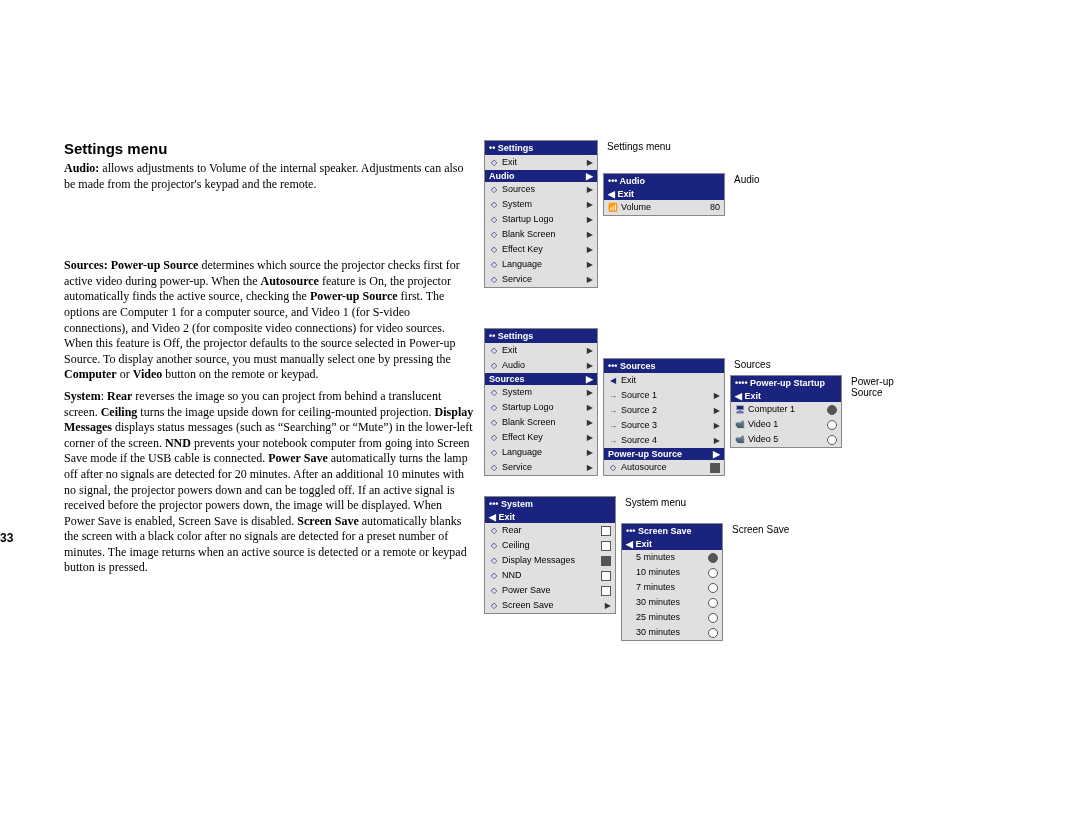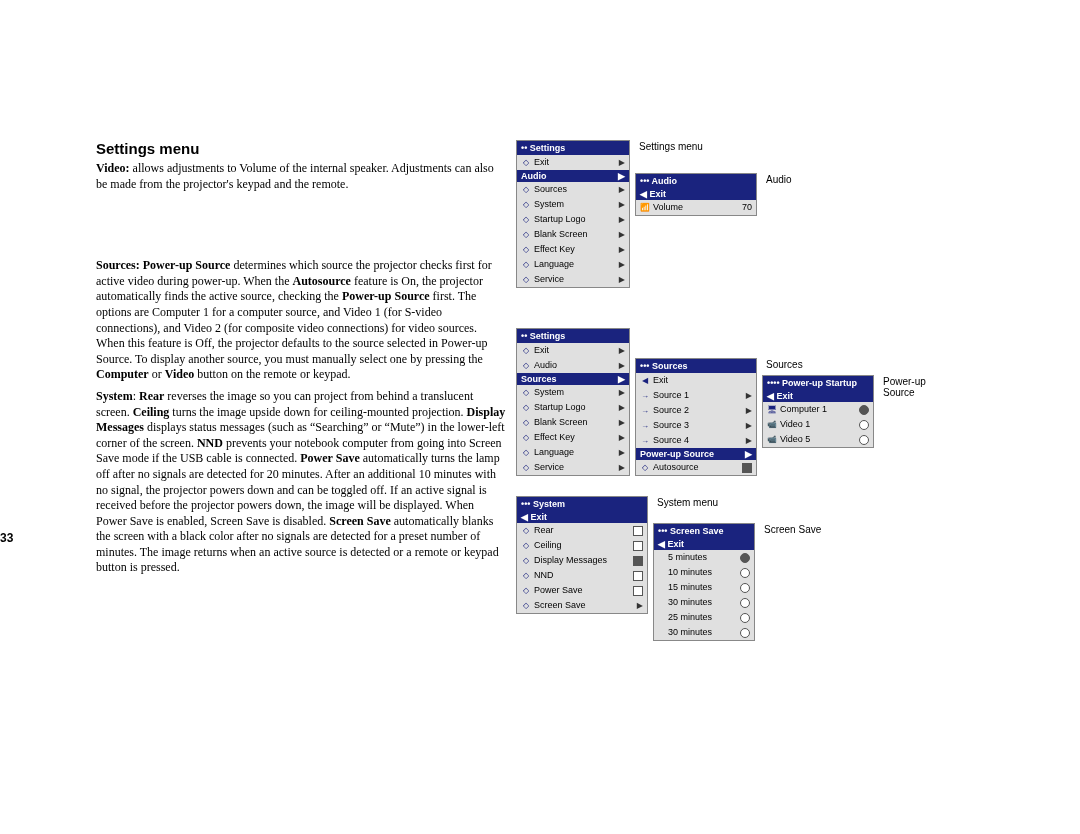--- a/index.html
+++ b/index.html
@@ -5,21 +5,21 @@
   body {
     background: #fff;
     margin: 0;
     padding: 0;
     font-family: Georgia, 'Times New Roman', serif;
     font-size: 12px;
     color: #000;
     width: 1080px;
   }
   .page {
-    padding: 140px 90px 40px 96px;
+    padding: 140px 90px 40px 64px;
     position: relative;
   }
   .left-col {
     width: 410px;
     float: left;
   }
   .right-col {
     margin-left: 420px;
   }
   h2 {
@@ -91,21 +91,21 @@
   .col-stack { display:inline-block; vertical-align:top;}
   .spacer { height: 20px; }
 </style>
 </head>
 <body>
 
 <div class="page">
   <div class="left-col">
     <h2>Settings menu</h2>
     <p>
-      <b>Video:</b><span> allows adjustments to Volume of the internal speaker. Adjustments can also be made from the projector's keypad and the remote.</span>
+      <b>Audio:</b><span> allows adjustments to Volume of the internal speaker. Adjustments can also be made from the projector's keypad and the remote.</span>
     </p>
     <div class="spacer"></div>
       <div class="spacer"></div>
       <div class="spacer"></div>
     <p>
       <b>Sources: Power-up Source</b><span> determines which source the projector checks first for active video during power-up. When the </span><b>Autosource</b><span> feature is On, the projector automatically finds the active source, checking the </span><b>Power-up Source</b><span> first. The options are Computer 1 for a computer source, and Video 1 (for S-video connections), and Video 2 (for composite video connections) for video sources. When this feature is Off, the projector defaults to the source selected in Power-up Source. To display another source, you must manually select one by pressing the </span><b>Computer</b><span> or </span><b>Video</b><span> button on the remote or keypad.</span>
     </p>
     <p>
       <b>System</b><span>: </span><b>Rear</b><span> reverses the image so you can project from behind a translucent screen. </span><b>Ceiling</b><span> turns the image upside down for ceiling-mounted projection. </span><b>Display Messages</b><span> displays status messages (such as “Searching” or “Mute”) in the lower-left corner of the screen. </span><b>NND</b><span> prevents your notebook computer from going into Screen Save mode if the USB cable is connected. </span><b>Power Save</b><span> automatically turns the lamp off after no signals are detected for 20 minutes. After an additional 10 minutes with no signal, the projector powers down and can be toggled off. If an active signal is received before the projector powers down, the image will be displayed. When Power Save is enabled, Screen Save is disabled. </span><b>Screen Save</b><span> automatically blanks the screen with a black color after no signals are detected for a preset number of minutes. The image returns when an active source is detected or a remote or keypad button is pressed.</span>
     </p>
@@ -166,21 +166,21 @@
       <div class="col-stack">
         <div class="caption">Settings menu</div>
         <div style="height:18px"></div>
         <div class="row-flex">
           <div class="panel" style="min-width:120px">
             <div class="p-title">•••  Audio</div>
             <div class="p-sel">◀  Exit</div>
             <div class="p-row">
               <span class="ico">📶</span>
               <span class="lbl">Volume</span>
-              <span>70</span>
+              <span>80</span>
             </div>
           </div>
           <div class="caption">Audio</div>
         </div>
       </div>
     </div>
 
     <div class="spacer"></div>
       <div class="spacer"></div>
 
@@ -356,21 +356,21 @@
             <div id="ss-items">
                 <div class="p-row">
                   <span class="lbl" style="padding-left:10px">5 minutes</span>
                   <span class="chk on" style="border-radius:50%"></span>
                 </div>
                 <div class="p-row">
                   <span class="lbl" style="padding-left:10px">10 minutes</span>
                   <span class="chk" style="border-radius:50%"></span>
                 </div>
                 <div class="p-row">
-                  <span class="lbl" style="padding-left:10px">15 minutes</span>
+                  <span class="lbl" style="padding-left:10px">7 minutes</span>
                   <span class="chk" style="border-radius:50%"></span>
                 </div>
                 <div class="p-row">
                   <span class="lbl" style="padding-left:10px">30 minutes</span>
                   <span class="chk" style="border-radius:50%"></span>
                 </div>
                 <div class="p-row">
                   <span class="lbl" style="padding-left:10px">25 minutes</span>
                   <span class="chk" style="border-radius:50%"></span>
                 </div>

